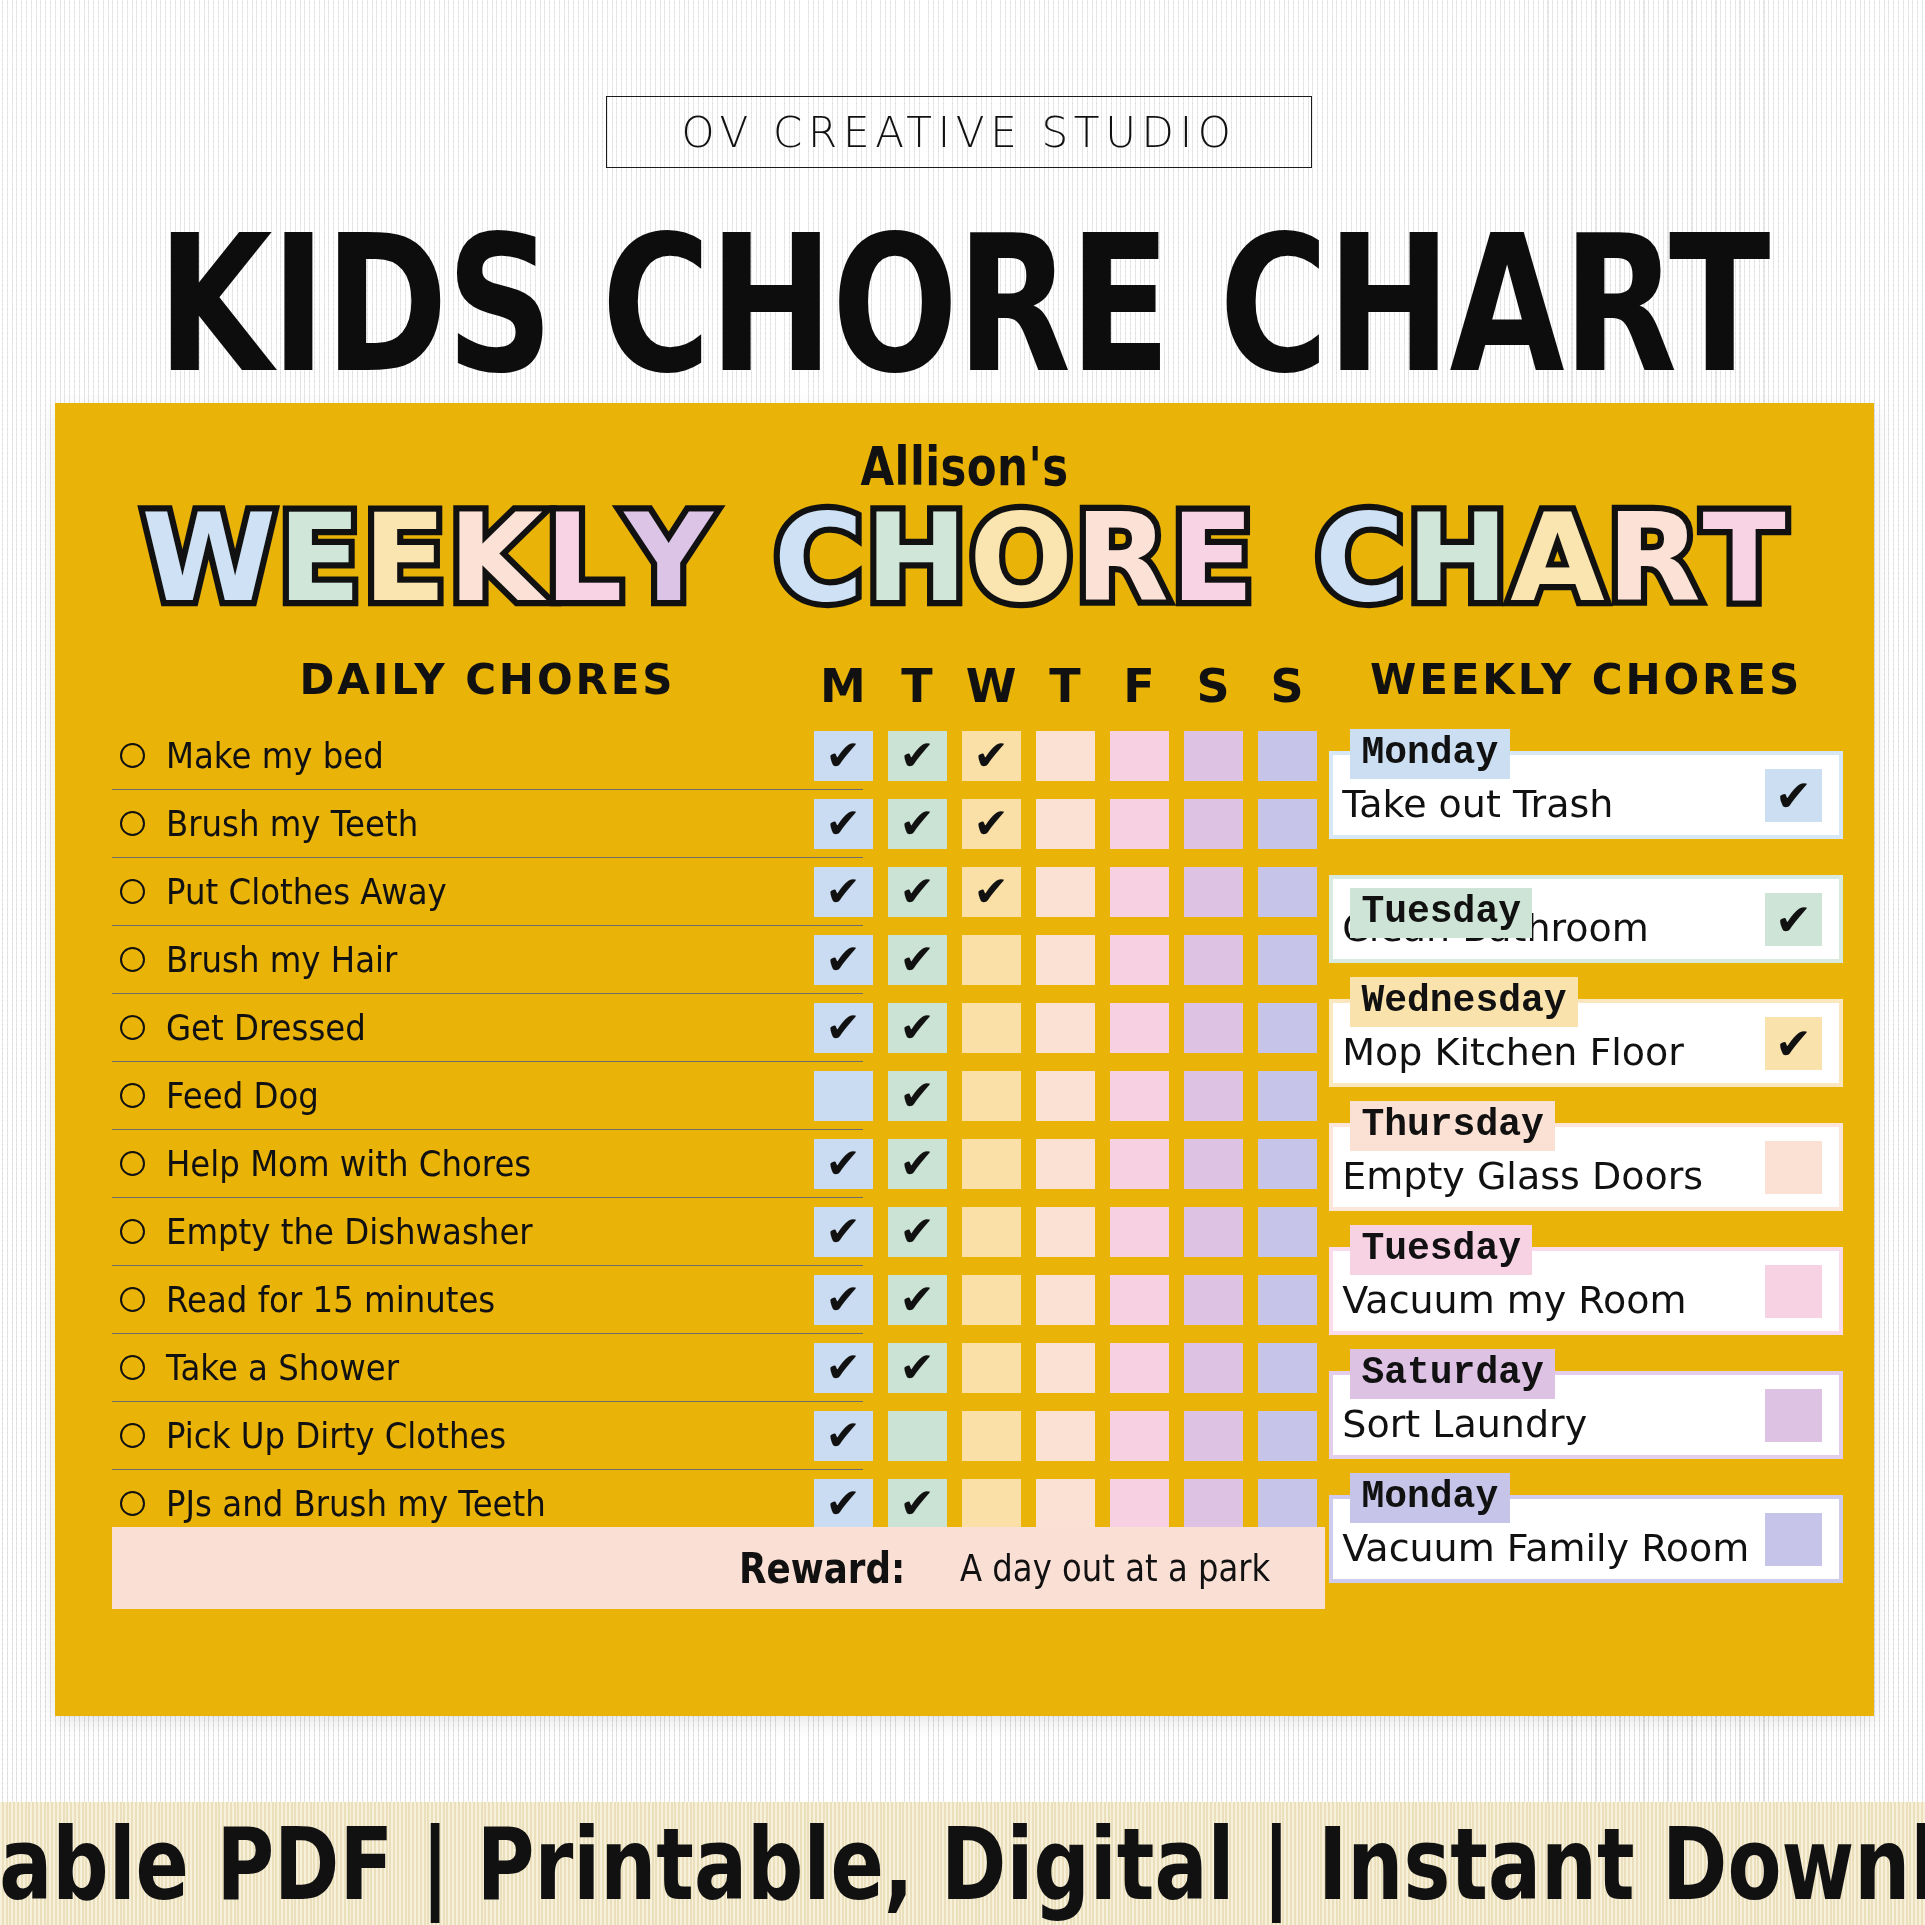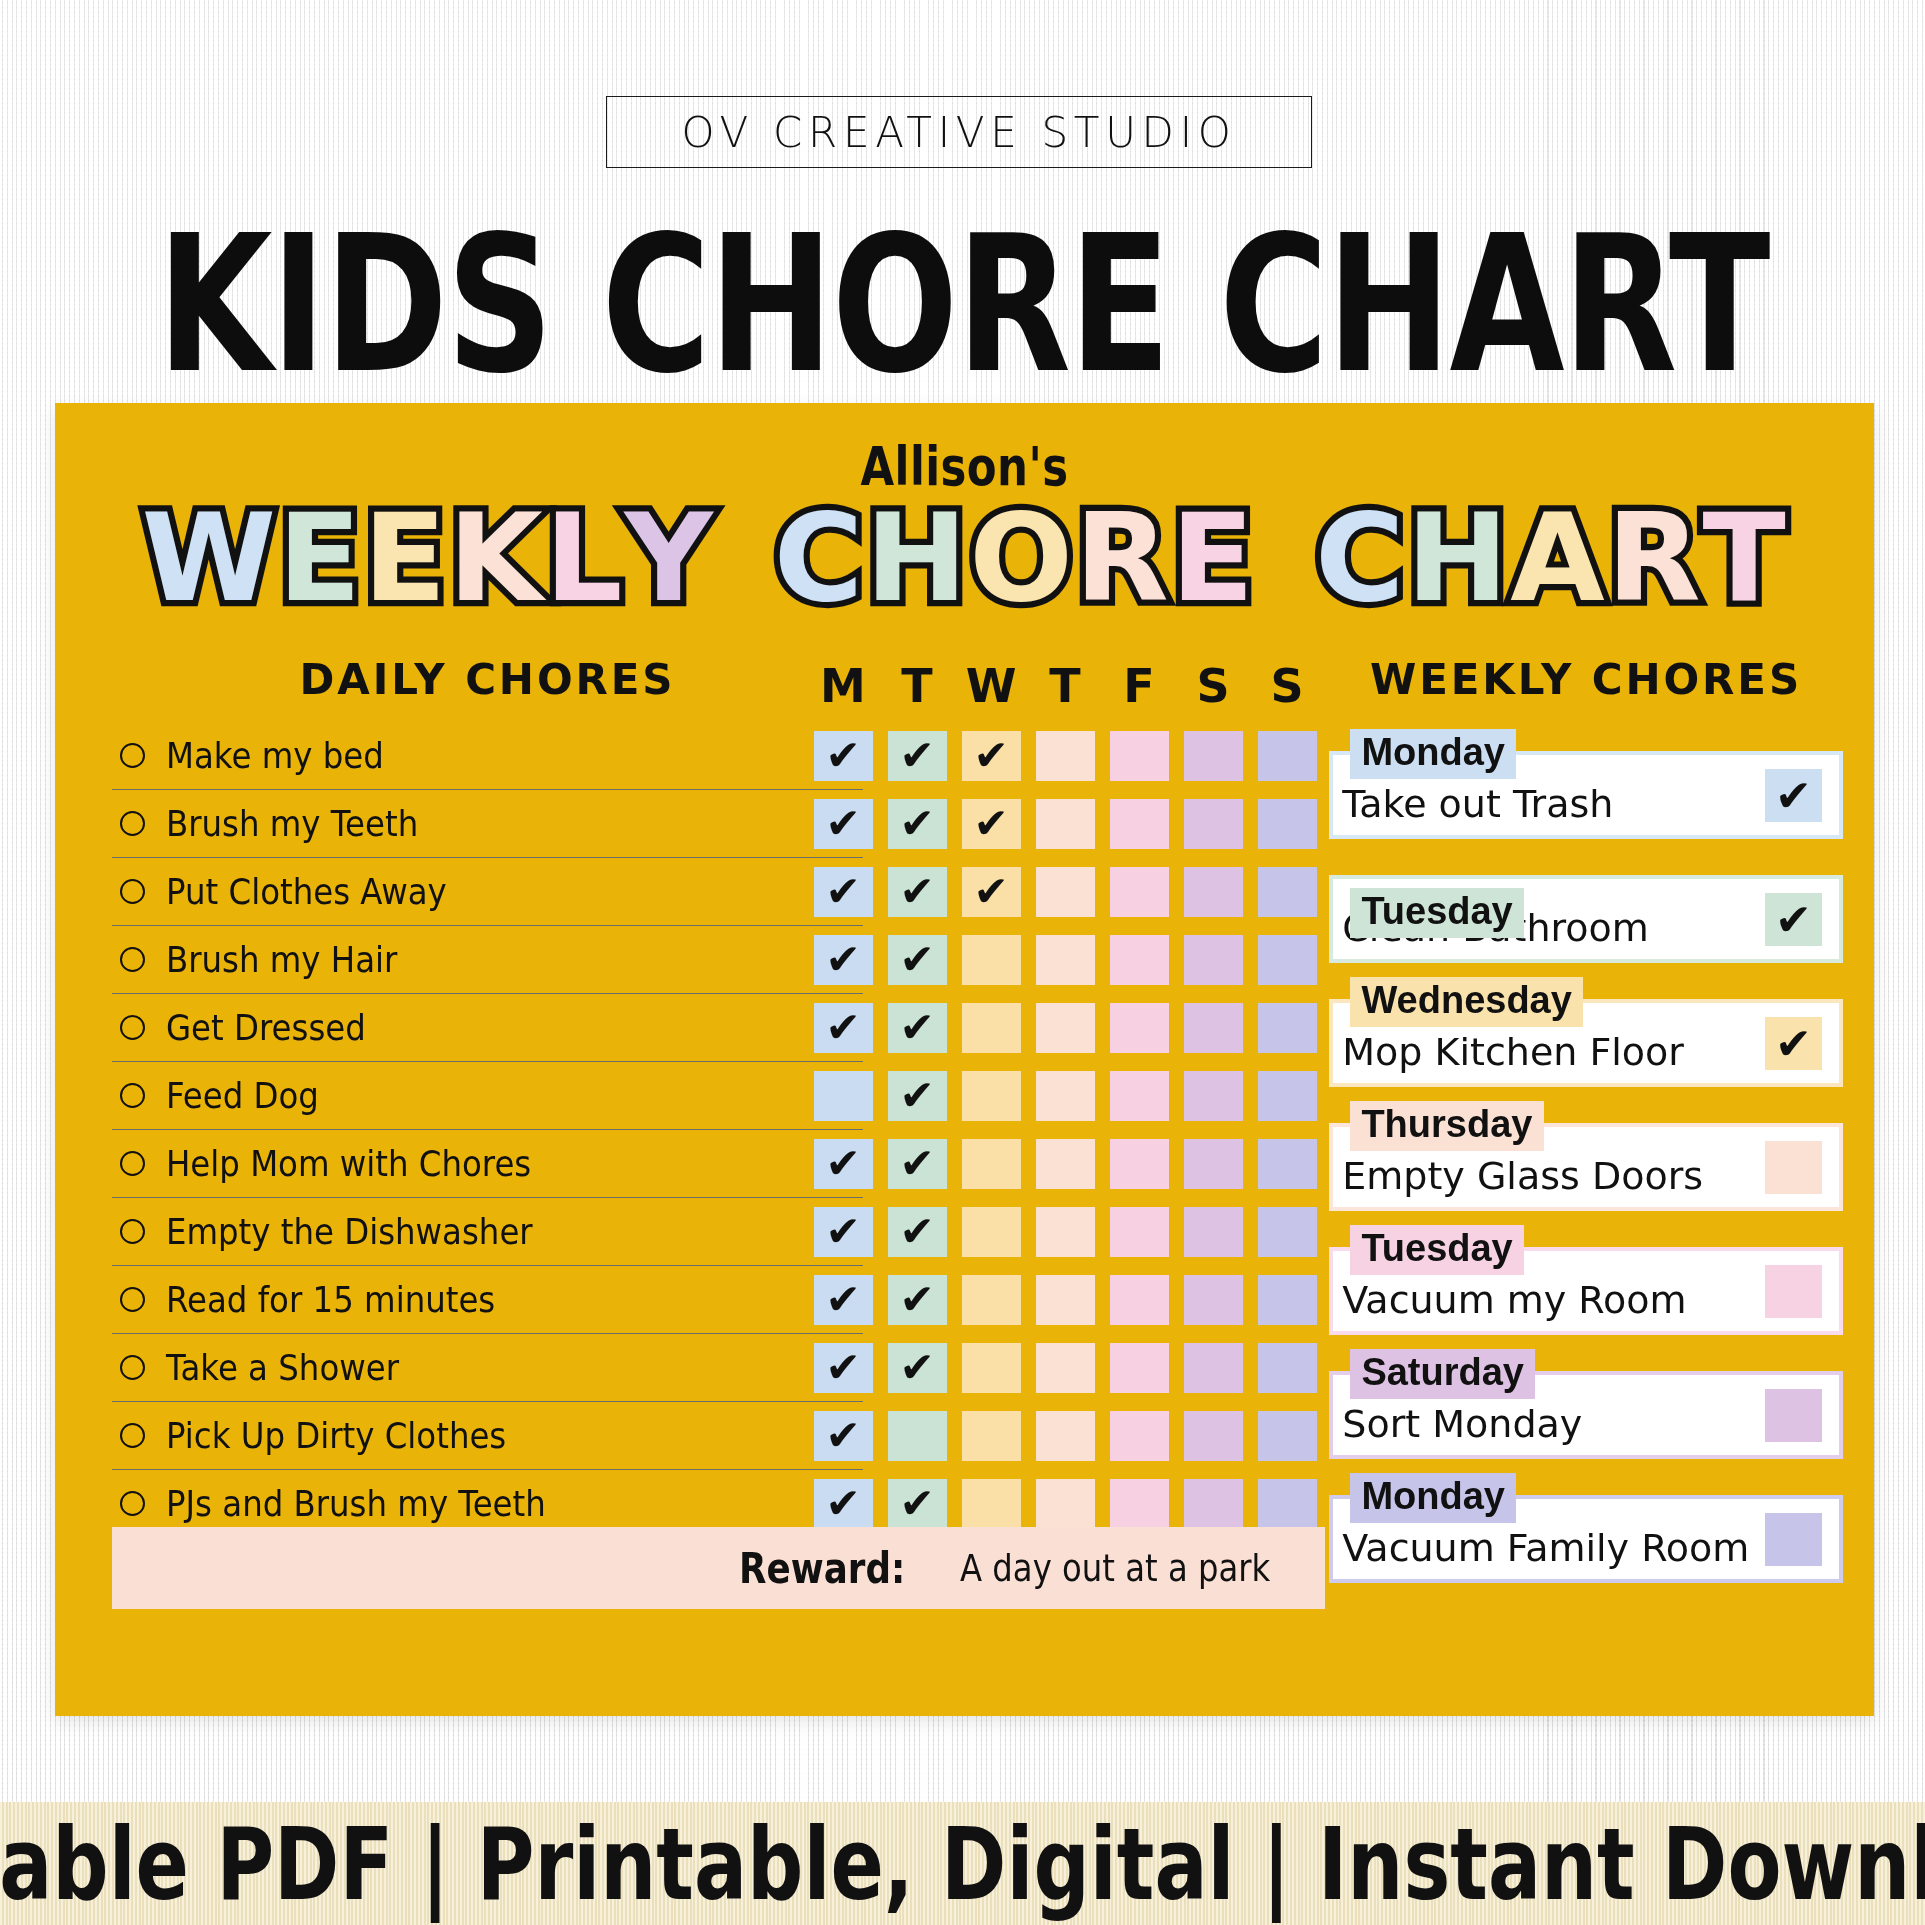--- a/index.html
+++ b/index.html
@@ -122,21 +122,21 @@
 
   
   #weekly-list { margin-top: 13.3px; }
   .wk-item { position: relative; height: 124px; }
   .wk-box {
     position: absolute; left: 0; top: 22px; right: 0; height: 88px;
     border: 4.8px solid #ccc; background: #fff;
   }
   .wk-day {
     position: absolute; left: 21px; top: 0; z-index: 3;
-    font-family: Liberation Sans, sans-serif; font-weight: 700; font-size: 38px;
+    font-family: Liberation Mono, monospace; font-weight: 700; font-size: 38px;
     color: #111; padding: 1.9px 11.4px 3.8px 11.4px; line-height: 1.15;
   }
   .wk-task {
     position: absolute; left: 13.3px; top: 53px; z-index: 2;
     font-family: "DejaVu Sans", sans-serif; font-size: 38px; color: #111;
     white-space: nowrap;
   }
   .wk-check {
     position: absolute; right: 21px; top: 40px; width: 57px; height: 53px; z-index: 2;
     display: flex; align-items: center; justify-content: center;
@@ -569,21 +569,21 @@
         </div>
         <div class="wk-item">
           <div class="wk-box" style="border-color: rgb(249, 219, 236);"></div>
           <div class="wk-day" style="background: rgb(247, 210, 227);">Tuesday</div>
           <div class="wk-task">Vacuum my Room</div>
           <div class="wk-check" style="background: rgb(247, 210, 227);"></div>
         </div>
         <div class="wk-item">
           <div class="wk-box" style="border-color: rgb(226, 205, 234);"></div>
           <div class="wk-day" style="background: rgb(221, 194, 228);">Saturday</div>
-          <div class="wk-task">Sort Monday</div>
+          <div class="wk-task">Sort Laundry</div>
           <div class="wk-check" style="background: rgb(221, 194, 228);"></div>
         </div>
         <div class="wk-item">
           <div class="wk-box" style="border-color: rgb(206, 203, 236);"></div>
           <div class="wk-day" style="background: rgb(198, 196, 232);">Monday</div>
           <div class="wk-task">Vacuum Family Room</div>
           <div class="wk-check" style="background: rgb(198, 196, 232);"></div>
         </div>
       </div>
   </div>

